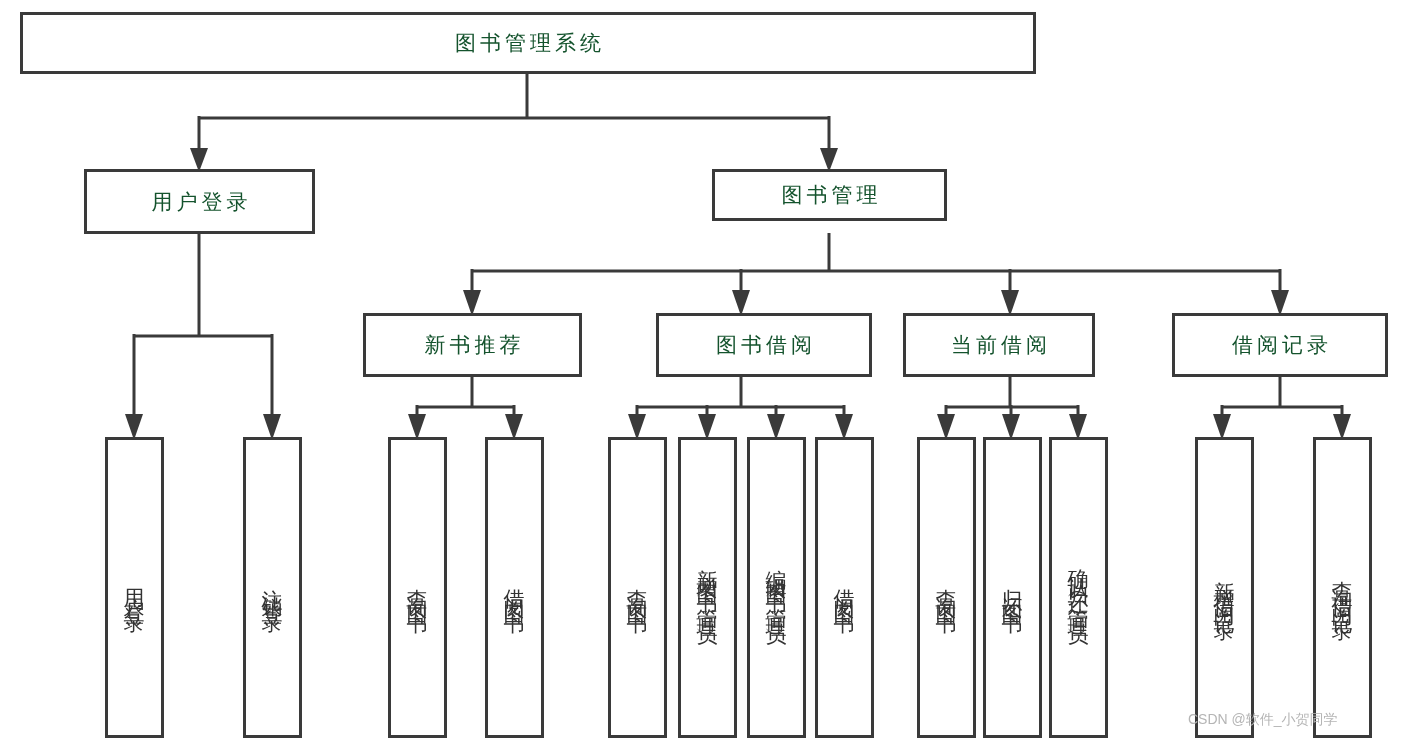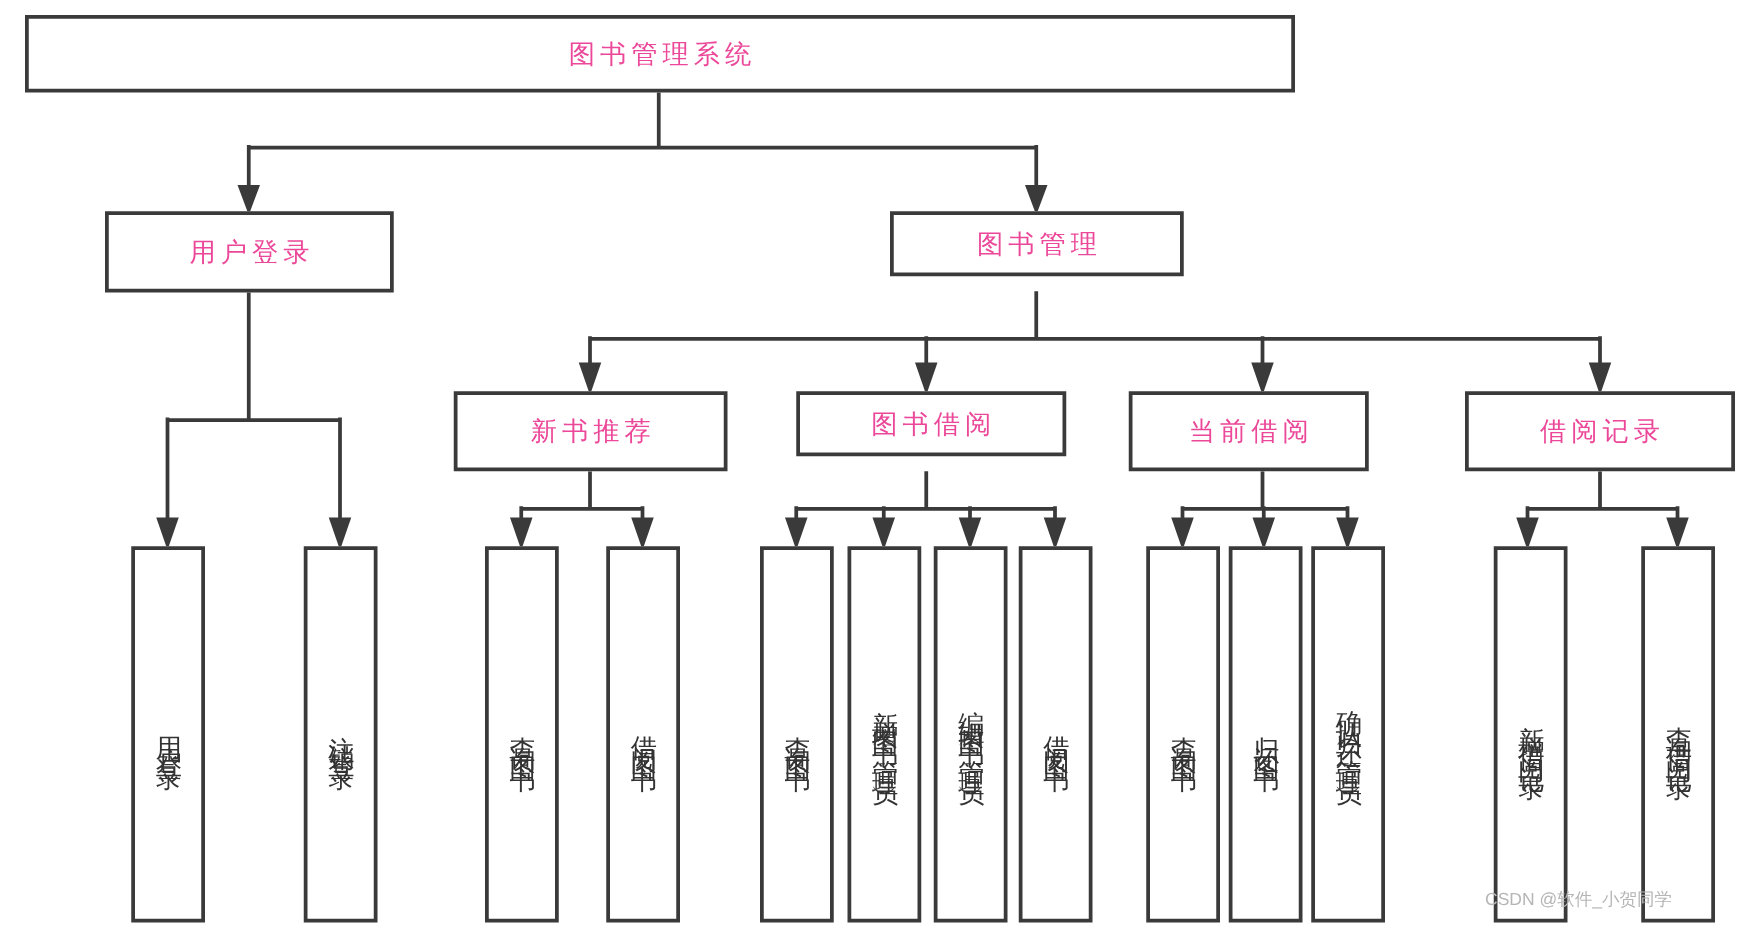--- a/index.html
+++ b/index.html
@@ -20,21 +20,21 @@
     position: absolute;
     box-sizing: border-box;
     border: 3px solid #3a3a3a;
     background: #ffffff;
     display: flex;
     align-items: center;
     justify-content: center;
     font-size: 21px;
     letter-spacing: 4px;
     text-indent: 4px;
-    color: #ec4899;
+    color: #14532d;
     white-space: nowrap;
   }
   .vbox {
     position: absolute;
     box-sizing: border-box;
     border: 3px solid #3a3a3a;
     background: #ffffff;
     display: flex;
     align-items: center;
     justify-content: center;
@@ -101,21 +101,21 @@
       <polygon points="1333,414 1351,414 1342,440"></polygon>
     </g>
   </svg>
 
   <div class="hbox" style="left:20px; top:12px; width:1016px; height:62px;">图书管理系统</div>
 
   <div class="hbox" style="left:84px; top:169px; width:231px; height:65px;">用户登录</div>
   <div class="hbox" style="left:712px; top:169px; width:235px; height:52px;">图书管理</div>
 
   <div class="hbox" style="left:363px; top:313px; width:219px; height:64px;">新书推荐</div>
-  <div class="hbox" style="left:637px; top:313px; width:216px; height:52px;">图书借阅</div>
+  <div class="hbox" style="left:656px; top:313px; width:216px; height:64px;">图书借阅</div>
   <div class="hbox" style="left:903px; top:313px; width:192px; height:64px;">当前借阅</div>
   <div class="hbox" style="left:1172px; top:313px; width:216px; height:64px;">借阅记录</div>
 
   <div class="vbox" style="left:105px; top:437px; width:59px; height:301px;">
     <span>用户登录</span>
   </div>
   <div class="vbox" style="left:243px; top:437px; width:59px; height:301px;">
     <span>注销登录</span>
   </div>
 

